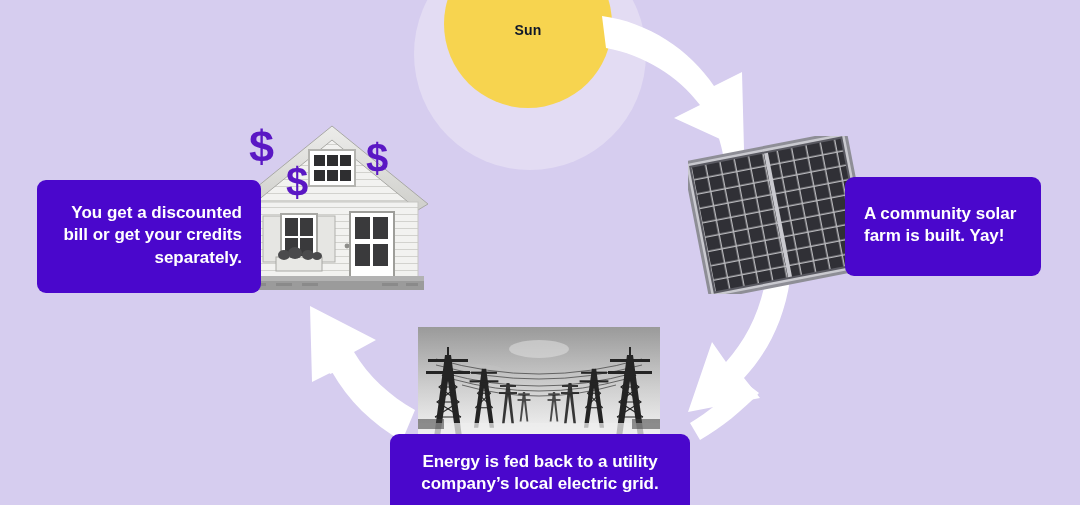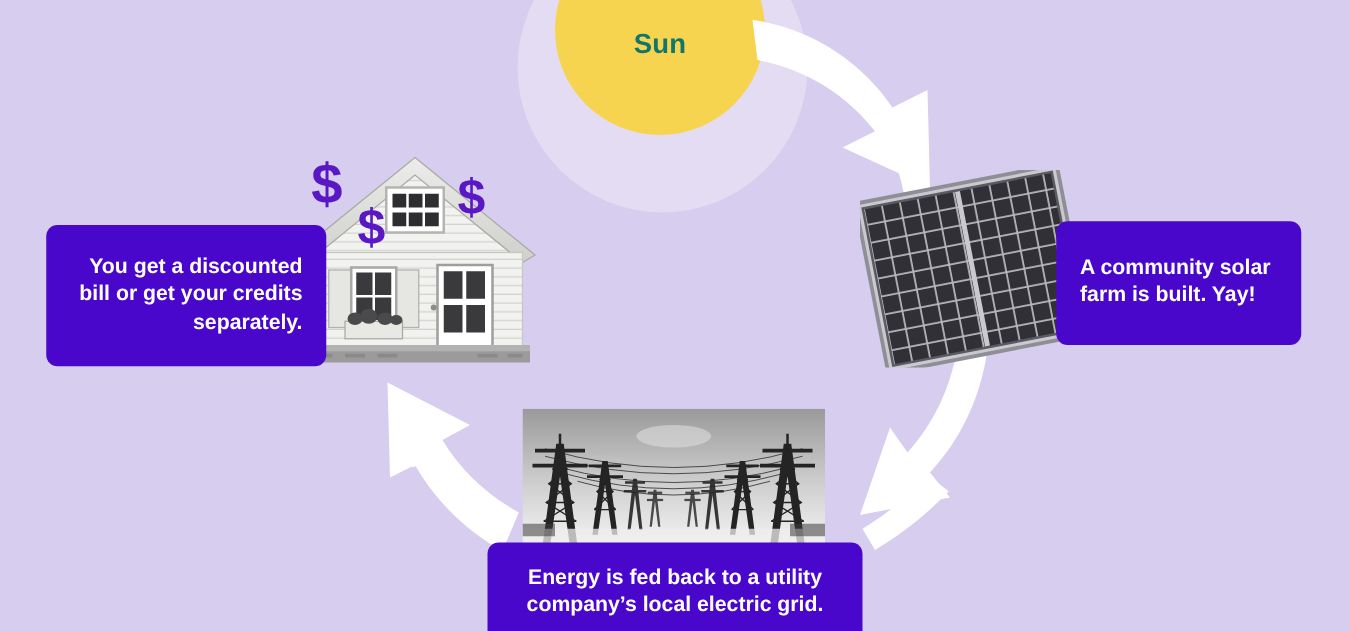--- a/index.html
+++ b/index.html
@@ -39,23 +39,23 @@
     height: 168px;
     border-radius: 50%;
     background: #f7d44f;
   }
   .sun-label {
     position: absolute;
     left: 444px;
     top: 22px;
     width: 168px;
     text-align: center;
-    font-size: 22px;
+    font-size: 14px;
     font-weight: bold;
-    color: #0f766e;
+    color: #0f172a;
     letter-spacing: .2px;
   }
 
   
   .arrow-layer {
     position: absolute;
     left: 0; top: 0;
     width: 1080px; height: 505px;
   }
 

